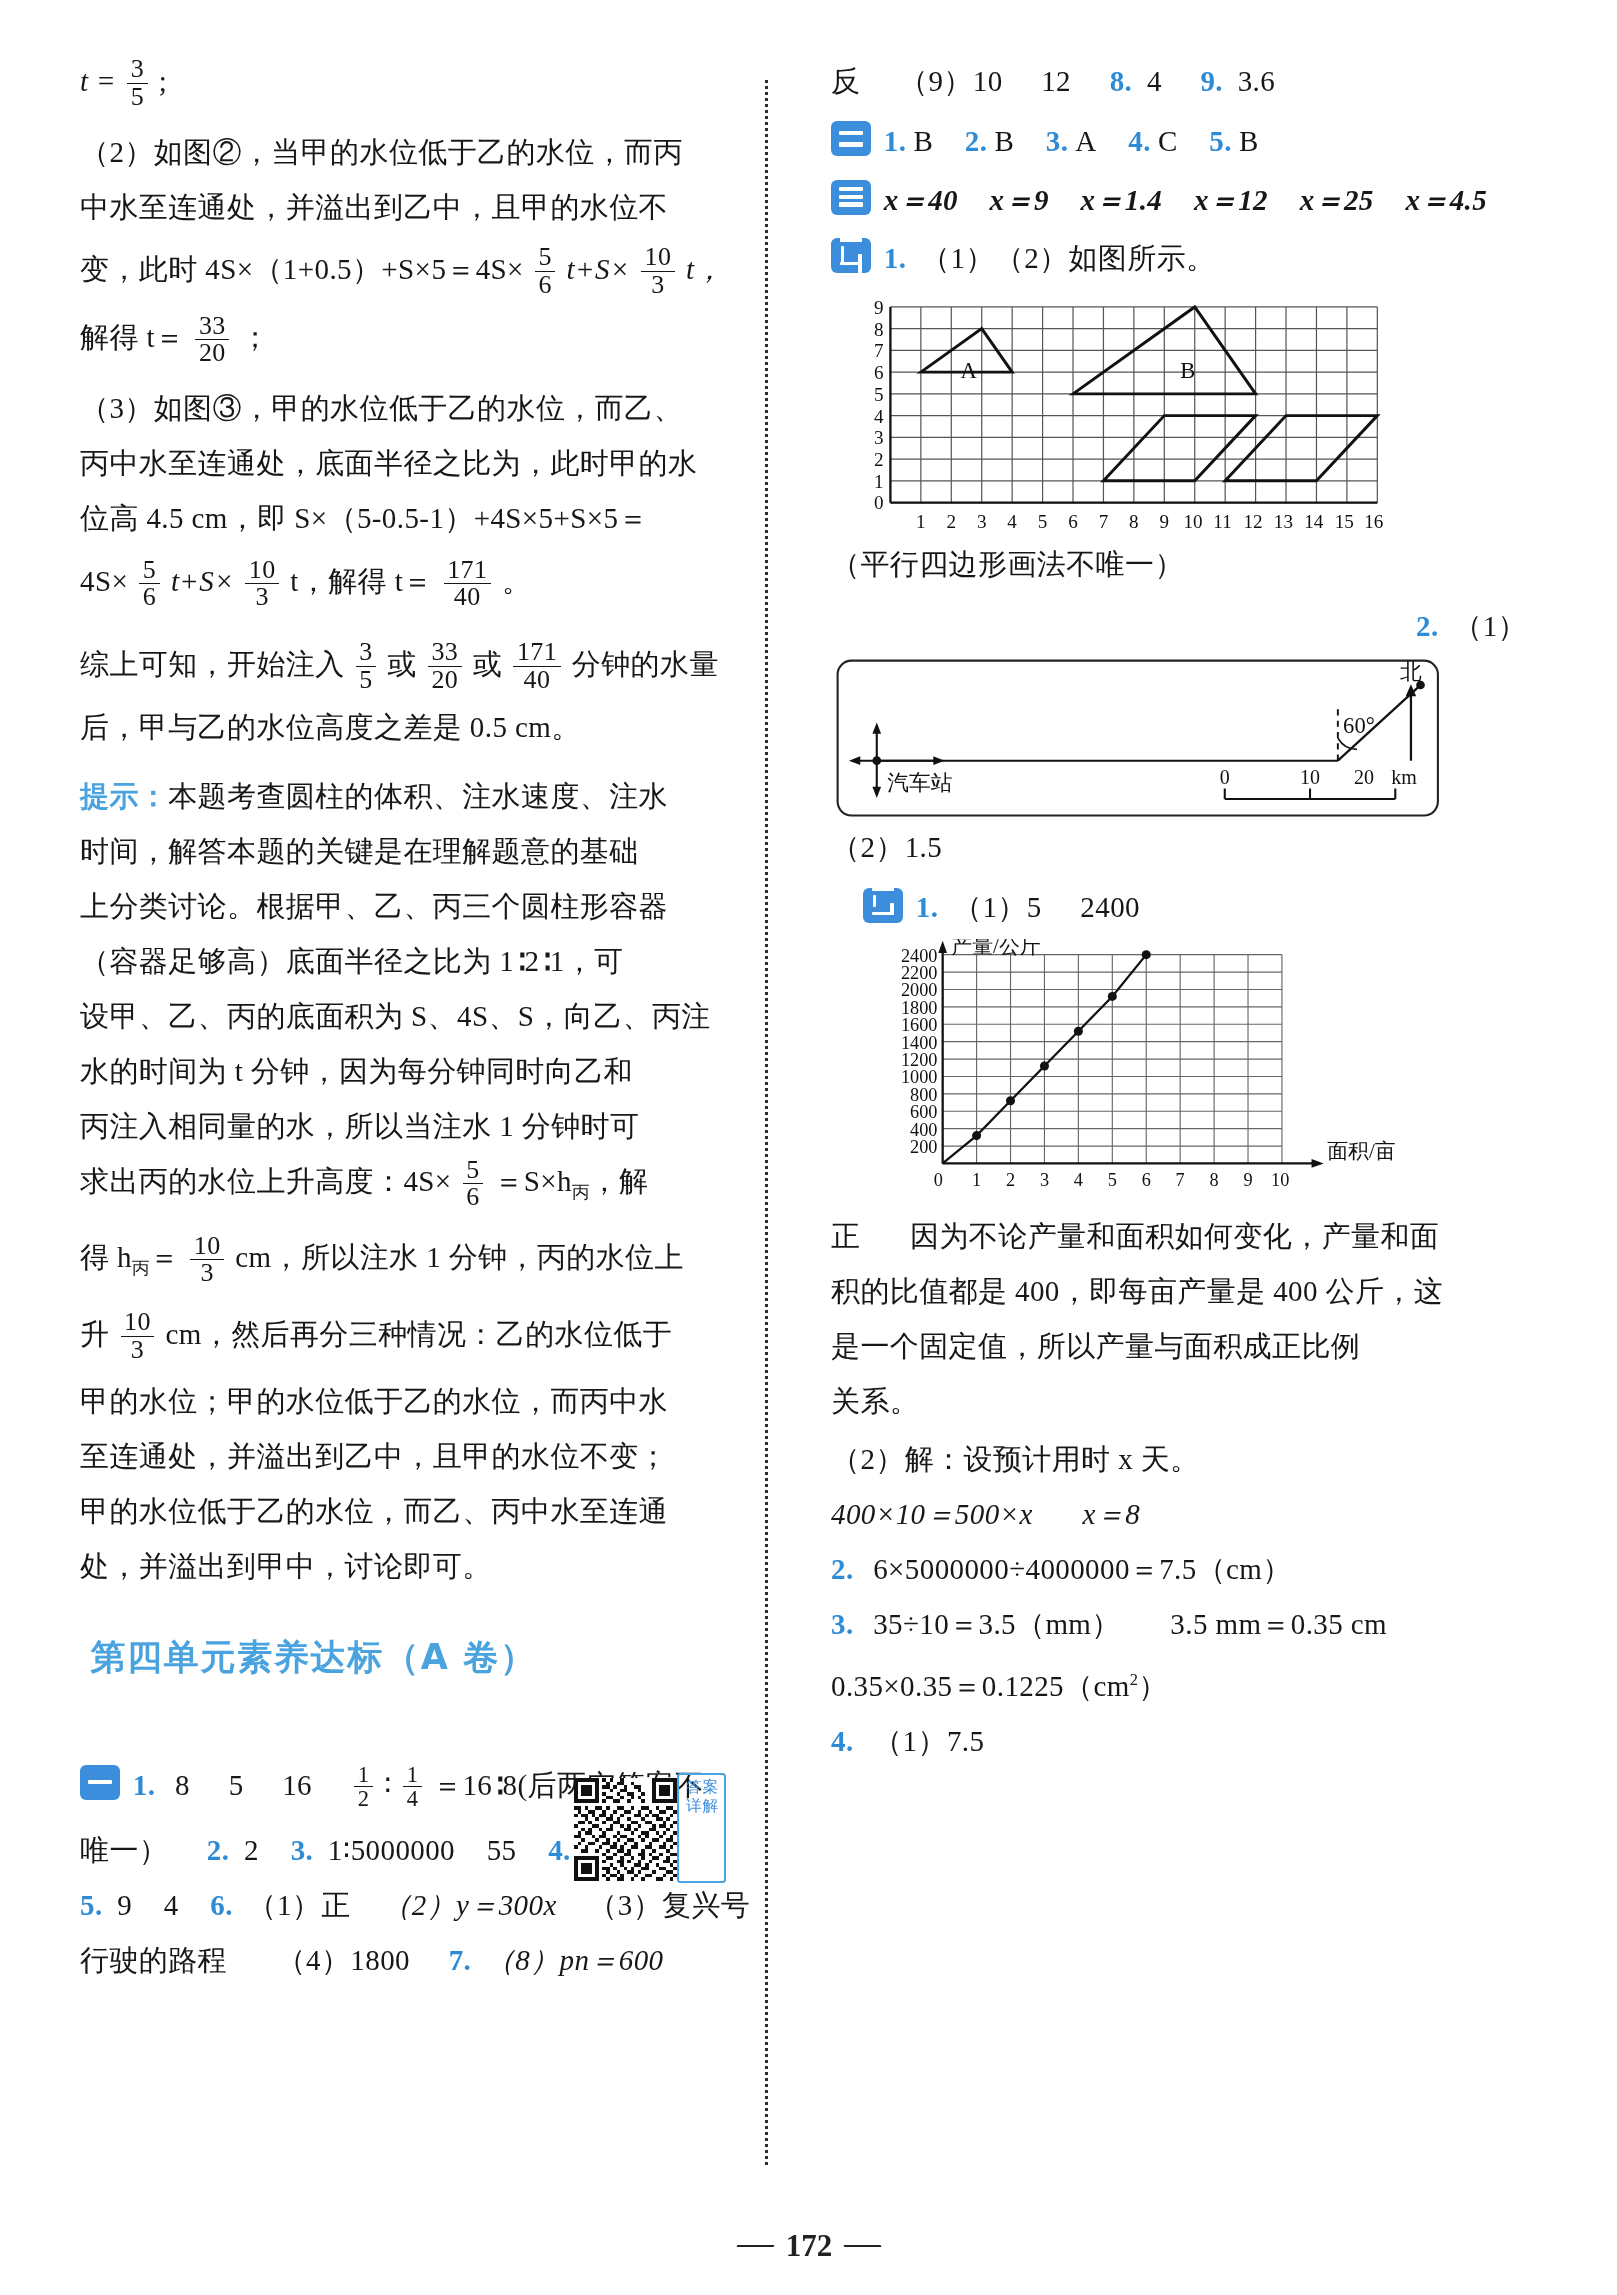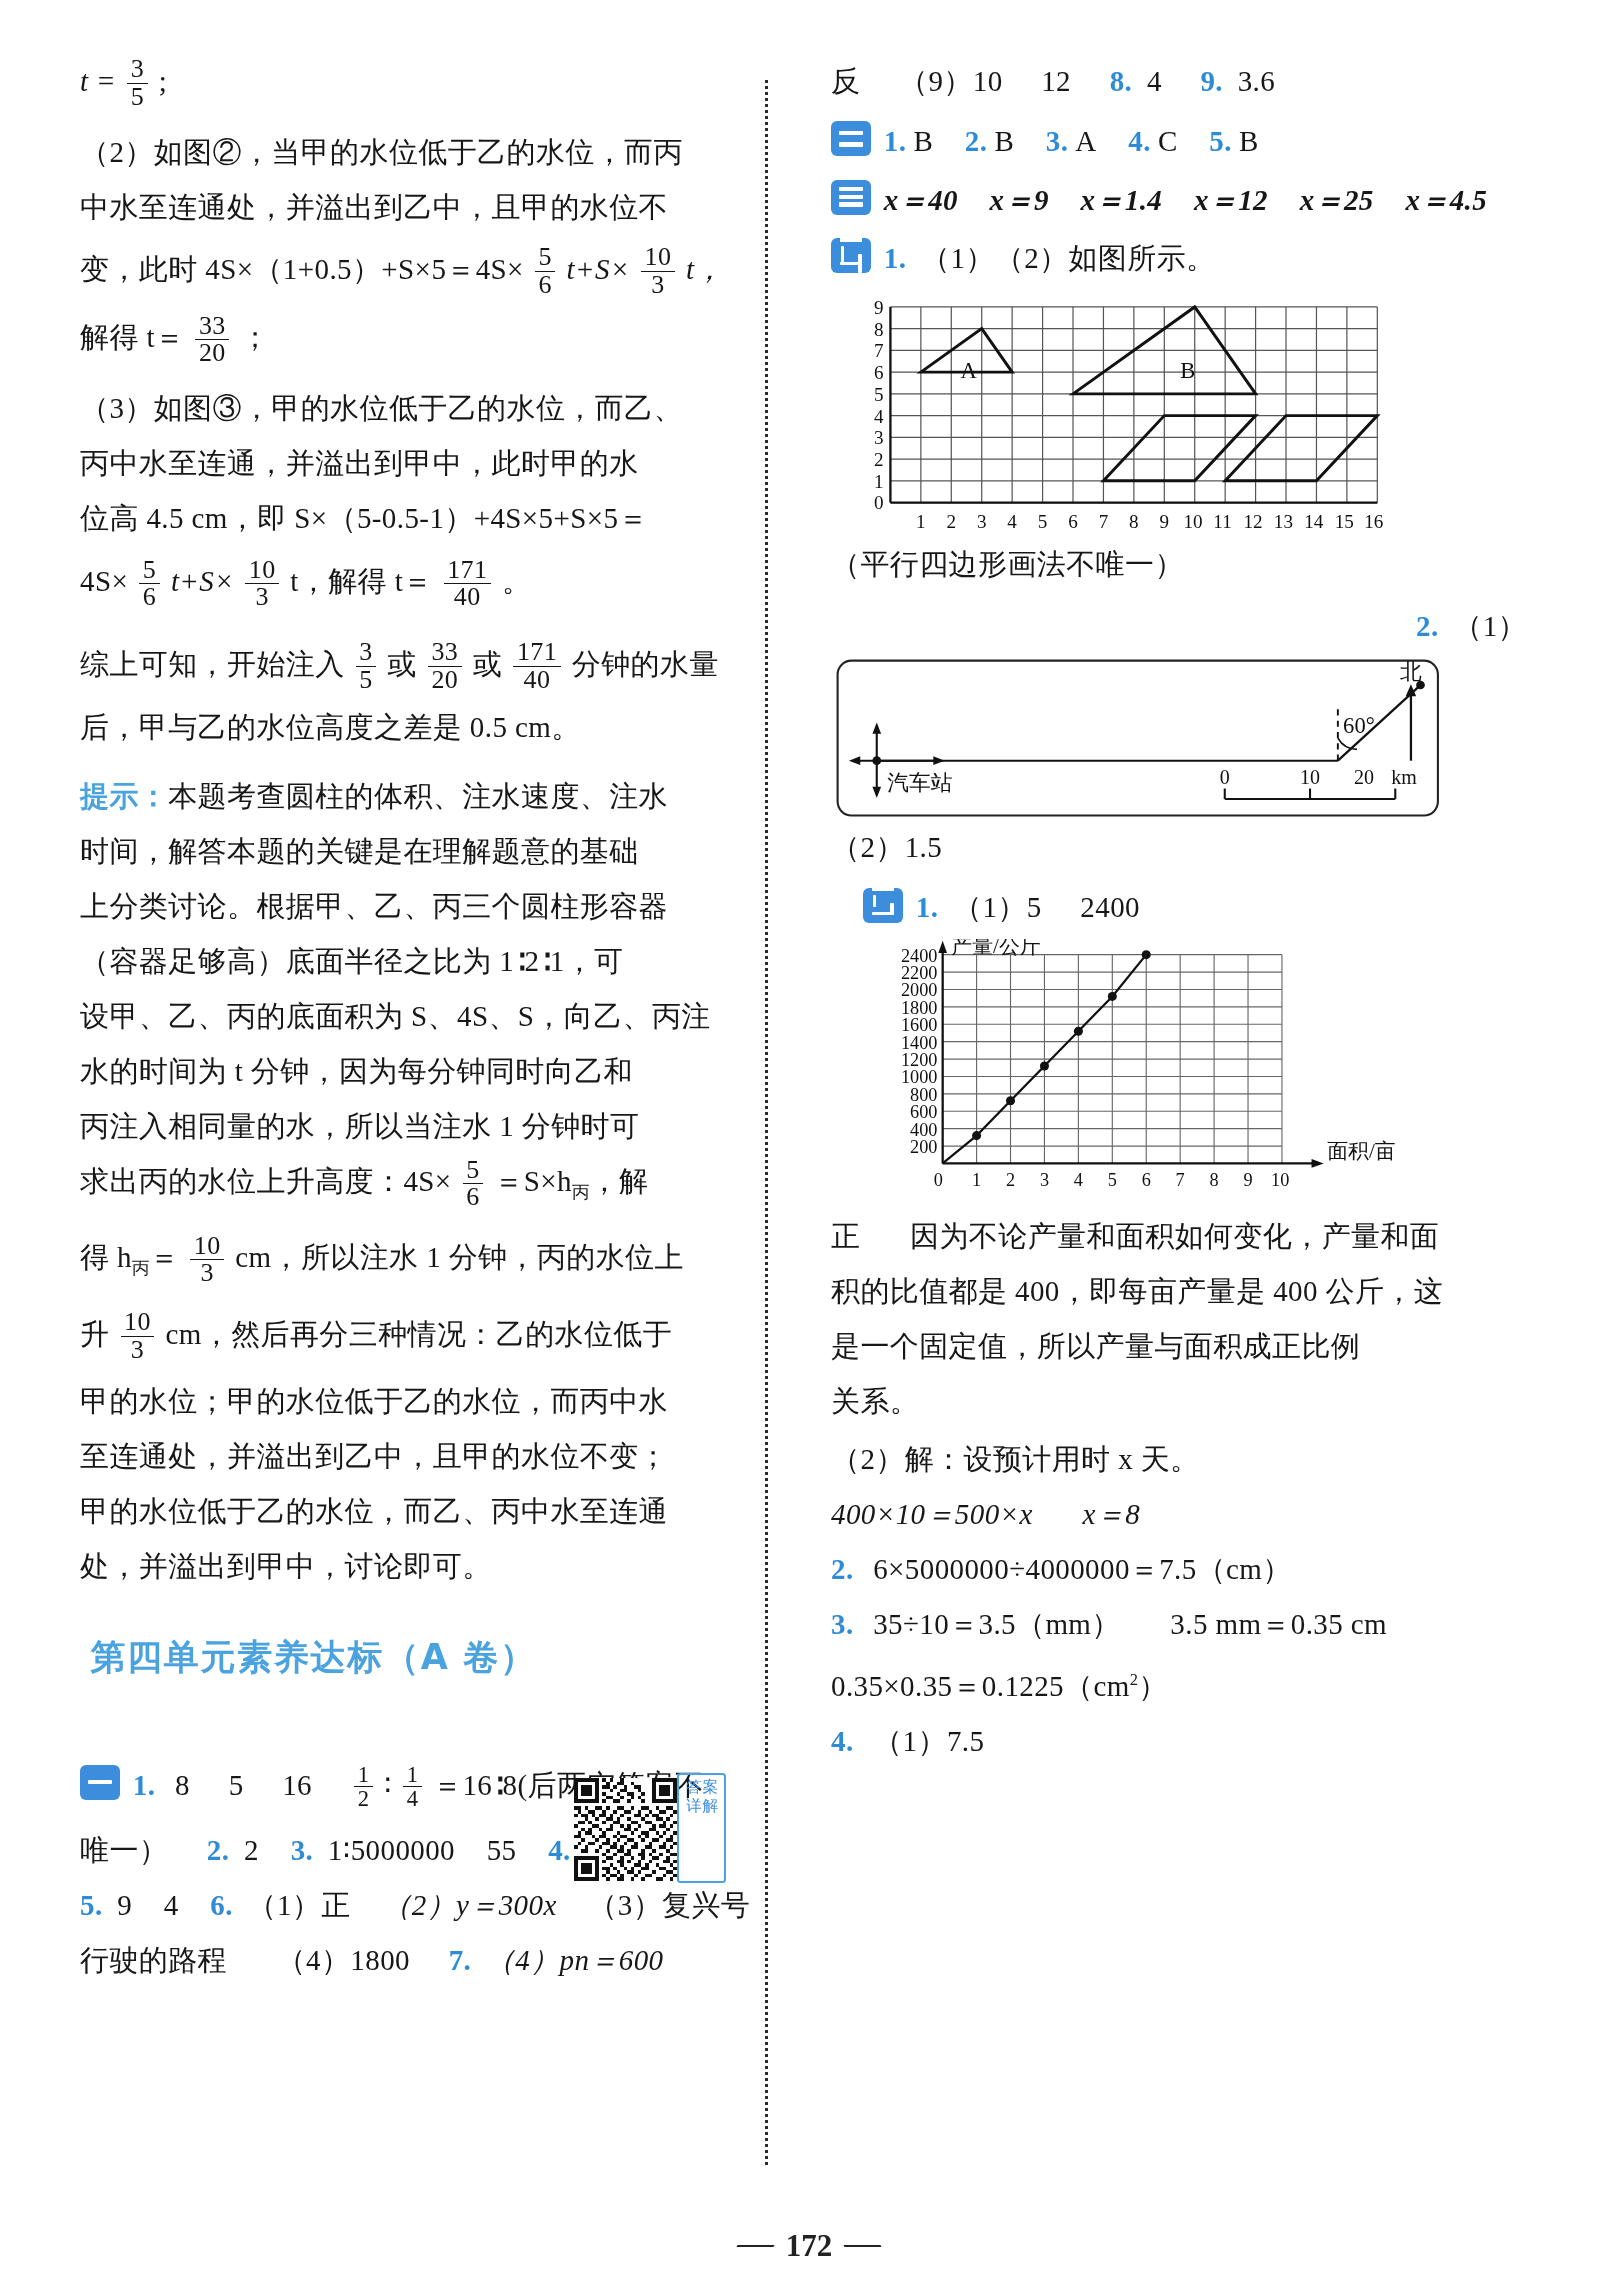--- a/index.html
+++ b/index.html
@@ -139,21 +139,21 @@
     <div class="ln" style="margin-top:12px;">
       <span>解得 t＝</span>
       <span class="frac">
         <span class="num">33</span>
         <span class="den">20</span>
       </span>
       <span>；</span>
     </div>
 
     <div class="ln" style="margin-top:14px;">（3）如图③，甲的水位低于乙的水位，而乙、</div>
-    <div class="ln">丙中水至连通，并溢出到甲中，此时甲的水</div>
+    <div class="ln">丙中水至连通处，底面半径之比为，此时甲的水</div>
     <div class="ln">位高 4.5 cm，即 S×（5-0.5-1）+4S×5+S×5＝</div>
 
     <div class="ln" style="margin-top:8.7px;">
       <span>4S×</span>
       <span class="frac">
         <span class="num">5</span>
         <span class="den">6</span>
       </span>
       <span class="it">t+S×</span>
       <span class="frac">
@@ -271,21 +271,21 @@
       <span class="qnum">6.</span><span class="sp s8"></span>
       <span>（1）正</span><span class="sp s28"></span>
       <span class="it">（2）y＝300x</span><span class="sp s28"></span>
       <span>（3）复兴号</span>
     </div>
 
     <div class="ln">
       <span>行驶的路程</span><span class="sp s48"></span>
       <span>（4）1800</span><span class="sp s36"></span>
       <span class="qnum">7.</span><span class="sp s8"></span>
-      <span class="it">（4）pn＝600</span>
+      <span class="it">（8）pn＝600</span>
     </div>
 
   </div>
 
   <div class="qrwrap">
     <svg class="qr" viewBox="0 0 29 29" shape-rendering="crispEdges">
       <rect width="29" height="29" fill="#fff"></rect>
       <g fill="#111">
         <rect x="0" y="0" width="7" height="1"></rect>
           <rect x="0" y="6" width="7" height="1"></rect>

